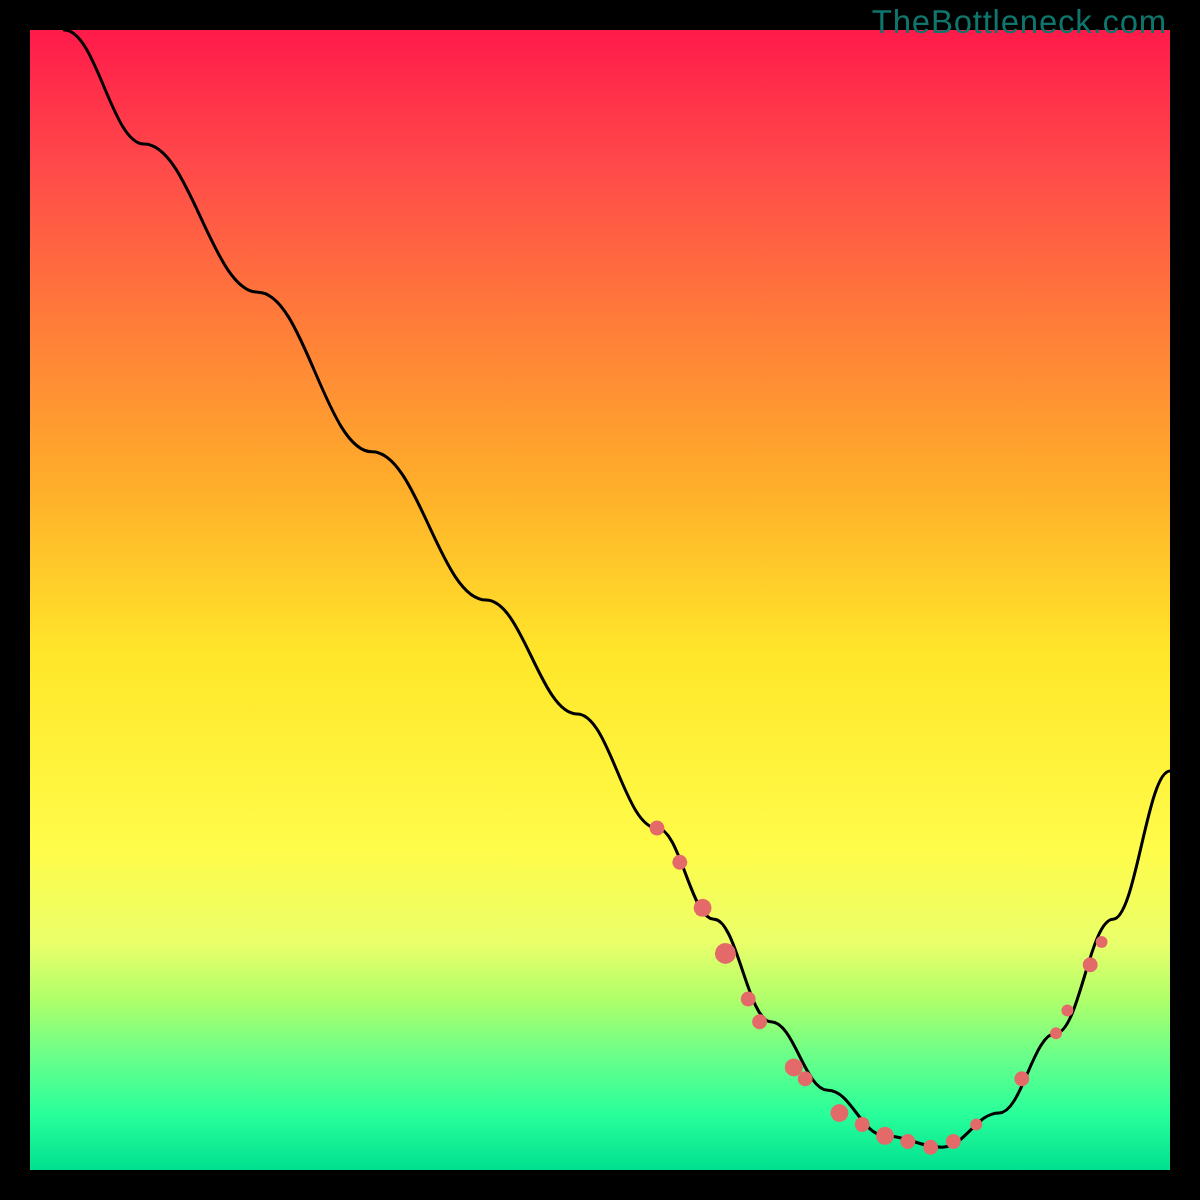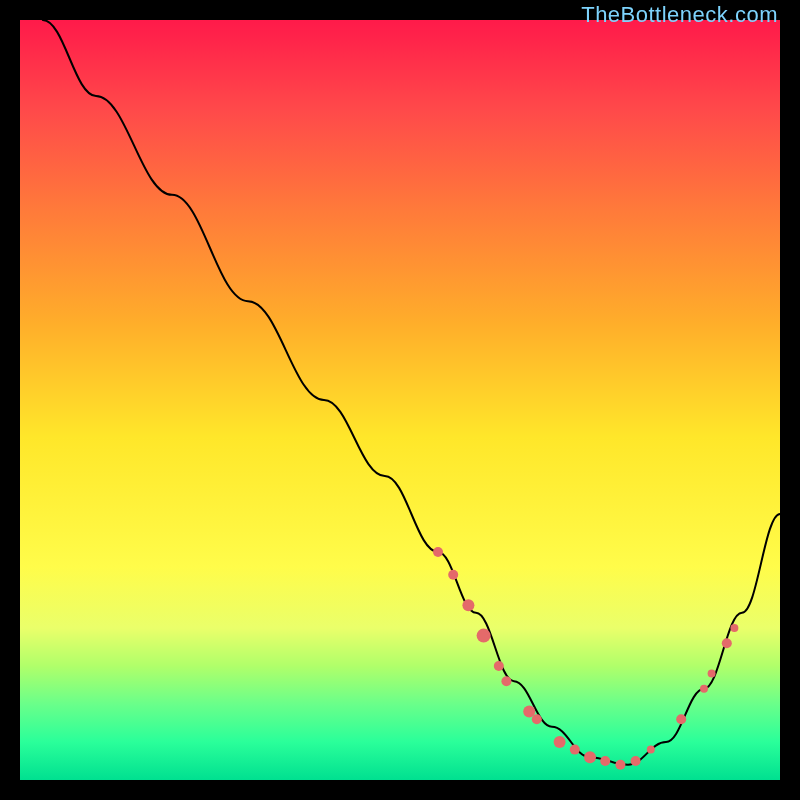--- a/index.html
+++ b/index.html
@@ -22,21 +22,21 @@
       #6aff8a 90%,
       #2aff9a 95%,
       #00e090 100%);
   }
   .watermark {
     position: absolute;
     top: 2px;
     right: 22px;
     font-family: Arial, Helvetica, sans-serif;
     font-size: 22px;
-    color: #7dd3fc;
+    color: #0f766e;
     letter-spacing: 0.5px;
   }
   svg.curve {
     position: absolute;
     left: 20px;
     top: 20px;
     width: 760px;
     height: 760px;
     overflow: visible;
   }

